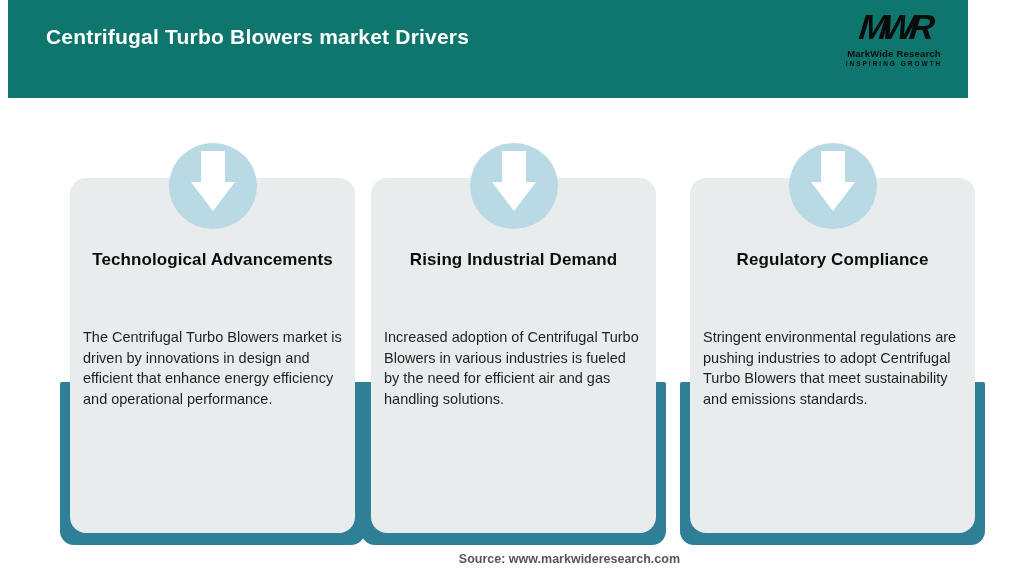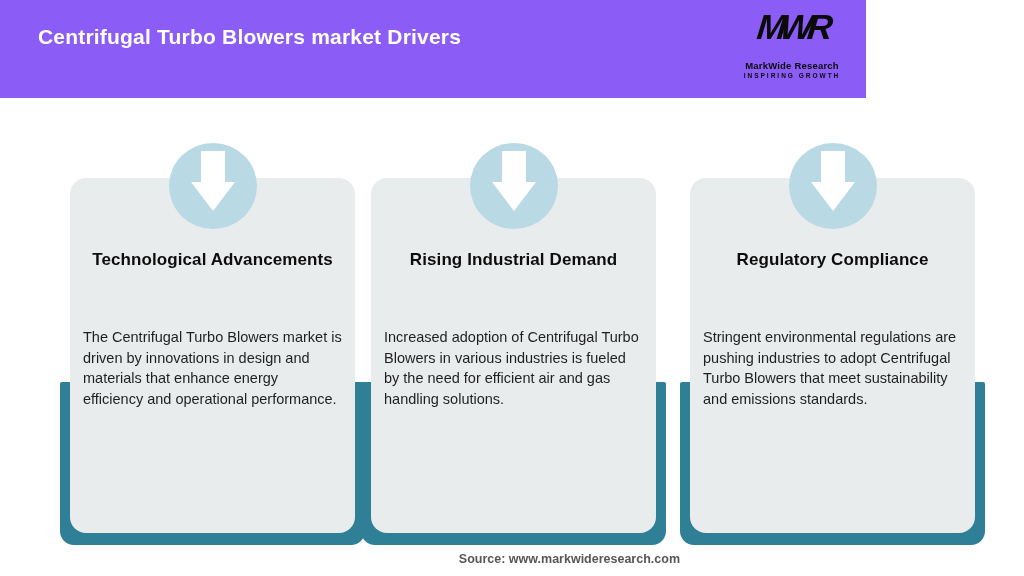--- a/index.html
+++ b/index.html
@@ -6,38 +6,38 @@
   body {
     width:1024px; height:576px;
     background:#ffffff;
     font-family:"Liberation Sans", sans-serif;
     overflow:hidden;
   }
   .stage { position:relative; width:1024px; height:576px; background:#ffffff; }
 
   
   .header {
-    position:absolute; top:0; left:0; width:866px; height:98px;
-    background:#8b5cf6;
+    position:absolute; top:0; left:8px; width:960px; height:98px;
+    background:#0f766e;
   }
   .header-title {
     position:absolute; left:38px; top:25px;
     font-size:21px; font-weight:bold; color:#ffffff;
     letter-spacing:0.2px;
   }
   .logo {
     position:absolute; top:9px; right:14px; width:120px;
     text-align:center; color:#0b0b0b; line-height:1;
   }
   .logo-monogram {
     font-size:35px; font-weight:900; font-style:italic;
     letter-spacing:-6px; transform:skewX(-6deg);
     color:#0b0b0b;
   }
-  .logo-name { font-size:9.5px; font-weight:bold; margin-top:17px; letter-spacing:0.2px; }
+  .logo-name { font-size:9.5px; font-weight:bold; margin-top:5px; letter-spacing:0.2px; }
   .logo-tagline { font-size:6.5px; font-weight:bold; margin-top:2px; letter-spacing:2px; }
 
   
   .card-group { position:absolute; top:143px; width:285px; height:402px; }
   .card-group.g1 { left:52px;margin-left:18px; }
   .card-group.g2 { left:371px; }
   .card-group.g3 { left:690px; }
 
   .card-backing {
     position:absolute; left:-10px; right:-10px; top:239px; height:163px;
@@ -92,21 +92,21 @@
       <div class="logo-monogram">MWR</div>
       <div class="logo-name">MarkWide Research</div>
       <div class="logo-tagline">INSPIRING GROWTH</div>
     </div>
   </div>
 
   <div class="card-group g1">
     <div class="card-backing"></div>
     <div class="card">
       <div class="card-title">Technological Advancements</div>
-      <div class="card-body">The Centrifugal Turbo Blowers market is driven by innovations in design and materials that enhance energy efficiency and operational performance.</div>
+      <div class="card-body">The Centrifugal Turbo Blowers market is driven by innovations in design and efficient that enhance energy efficiency and operational performance.</div>
     </div>
     <div class="card-circle">
       <span>
         <svg width="46" height="62" viewBox="0 0 46 62">
           <polygon points="11,0 35,0 35,31 45,31 23,60 1,31 11,31" fill="#ffffff"></polygon>
         </svg>
       </span>
     </div>
   </div>
 

